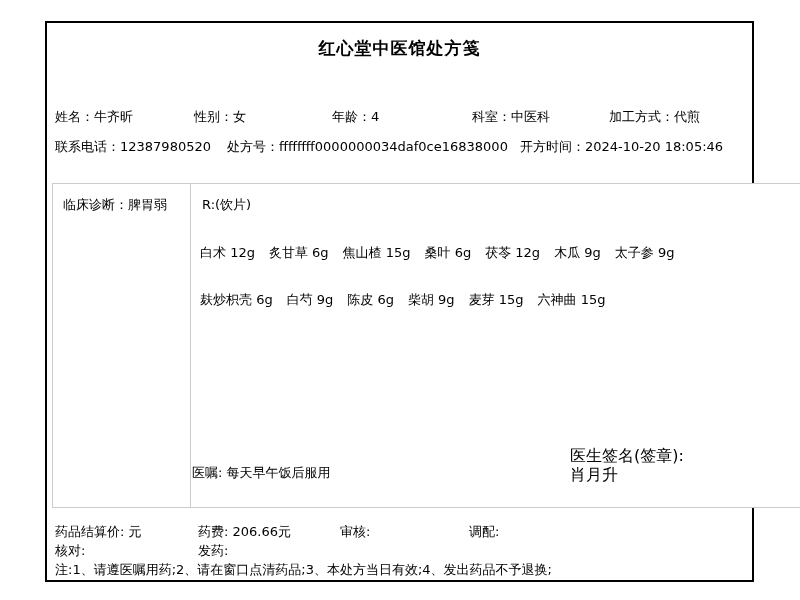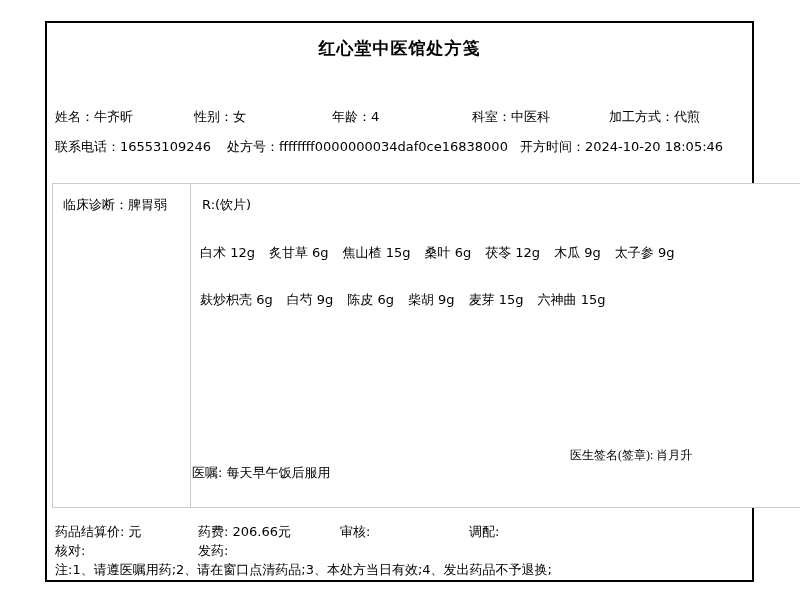--- a/index.html
+++ b/index.html
@@ -56,41 +56,40 @@
     width: 1px;
     background: #cccccc;
   }
   .herb { margin-right: 14px; }
   .herb:last-child { margin-right: 0; }
   .doctor-sign {
     position: absolute;
     left: 517px;
     top: 262px;
     width: 124px;
-    font-size: 12px;
+    font-size: 16px;
     line-height: 19px;
     white-space: normal;
-    font-family: Liberation Serif, serif;
   }
 </style>
 </head>
 <body>
 
 <div class="stage">
   <div class="page">
 
     <div class="title">红心堂中医馆处方笺</div>
 
     <span class="abs txt" style="left:8px;   top:86px;">姓名：牛齐昕</span>
     <span class="abs txt" style="left:147px; top:86px;">性别：女</span>
     <span class="abs txt" style="left:285px; top:86px;">年龄：4</span>
     <span class="abs txt" style="left:425px; top:86px;">科室：中医科</span>
     <span class="abs txt" style="left:562px; top:86px;">加工方式：代煎</span>
 
-    <span class="abs txt" style="left:8px;   top:116px;">联系电话：16553109246</span>
+    <span class="abs txt" style="left:8px;   top:116px;">联系电话：12387980520</span>
     <span class="abs txt" style="left:180px; top:116px;">处方号：ffffffff0000000034daf0ce16838000</span>
     <span class="abs txt" style="left:473px; top:116px;">开方时间：2024-10-20 18:05:46</span>
 
     <div class="rx-box">
       <div class="rx-divider"></div>
 
       <span class="abs txt" style="left:10px; top:13px;">临床诊断：脾胃弱</span>
 
       <span class="abs txt" style="left:149px; top:13px;">R:(饮片)</span>
 

